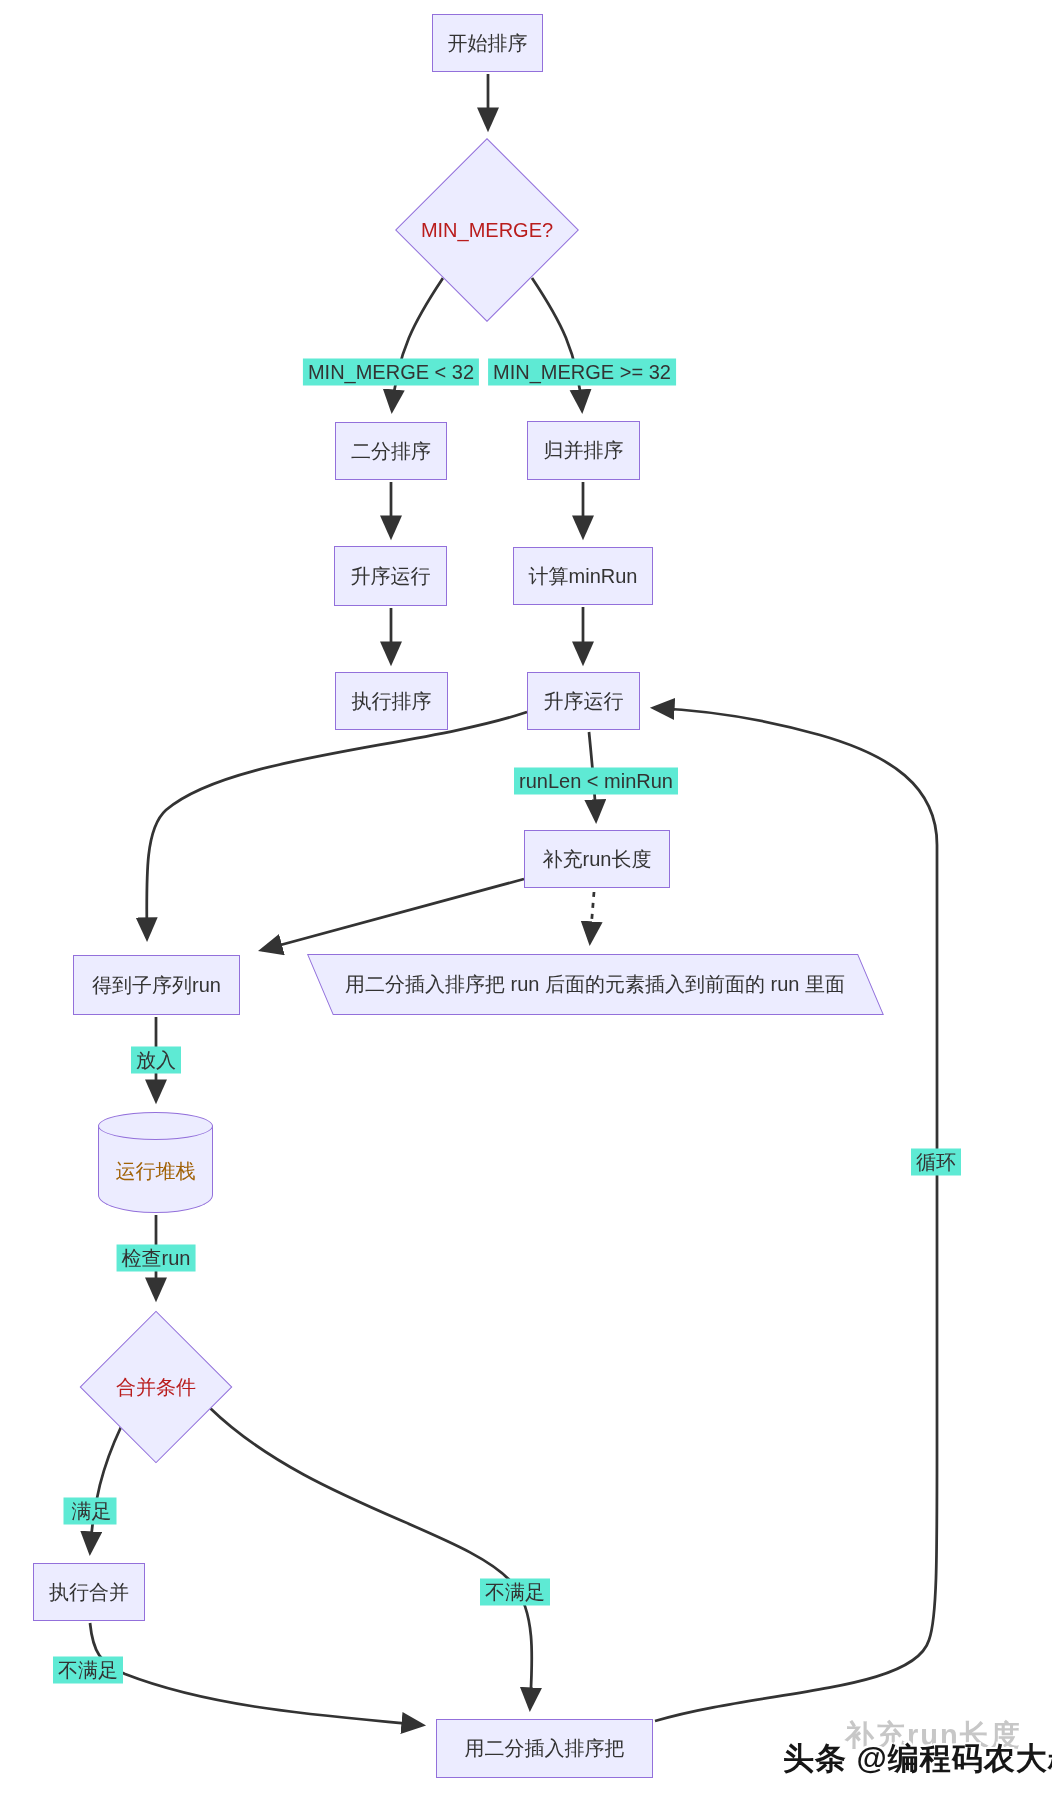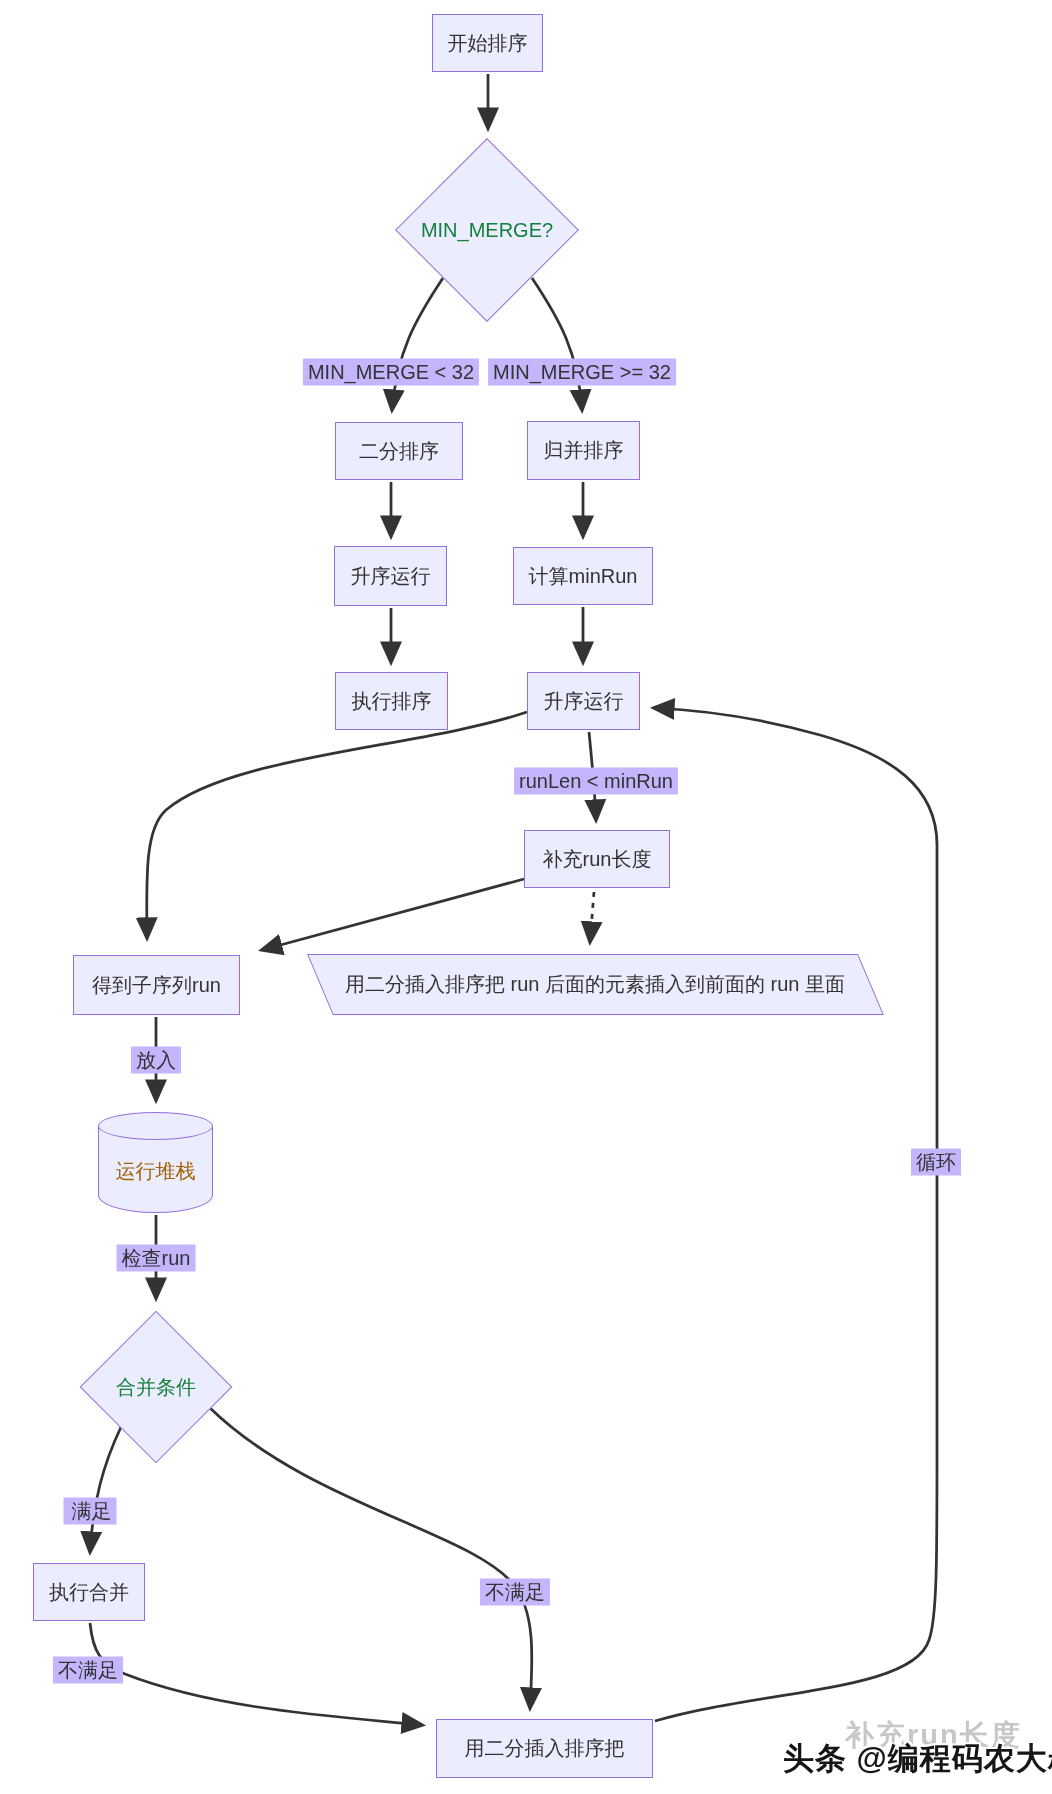--- a/index.html
+++ b/index.html
@@ -4,23 +4,23 @@
 <style>
   html,body{margin:0;padding:0;background:#fff;}
   #canvas{position:relative;width:1052px;height:1794px;background:#ffffff;overflow:hidden;
           font-family:"Liberation Sans","DejaVu Sans",sans-serif;color:#333;}
   #edges{position:absolute;left:0;top:0;width:1052px;height:1794px;}
   .node{position:absolute;background:#ECECFF;border:1.5px solid #9370DB;color:#333;
         display:flex;align-items:center;justify-content:center;font-size:20px;
         text-align:right;box-sizing:border-box;white-space:nowrap;}
   .diamond{position:absolute;background:#ECECFF;border:1.5px solid #9370DB;
            transform:rotate(45deg);box-sizing:border-box;}
-  .dlabel{position:absolute;transform:translate(-50%,-50%);font-size:20px;color:#15803d;
+  .dlabel{position:absolute;transform:translate(-50%,-50%);font-size:20px;color:#b91c1c;
           white-space:nowrap;text-align:left;}
-  .elabel{position:absolute;transform:translate(-50%,-50%);background:#c4b5fd;color:#333;
+  .elabel{position:absolute;transform:translate(-50%,-50%);background:#5eead4;color:#333;
           font-size:20px;padding:1px 5px;white-space:nowrap;line-height:1.25;}
   .cyl{position:absolute;left:98px;top:1112px;width:115px;height:101px;}
   .cyl-body{position:absolute;left:0;right:0;top:14px;bottom:0;background:#ECECFF;
             border:1.5px solid #9370DB;border-top:none;box-sizing:border-box;
             border-radius:0 0 57px 57px / 0 0 18px 18px;}
   .cyl-top{position:absolute;left:0;right:0;top:0;height:28px;background:#ECECFF;
            border:1.5px solid #9370DB;border-radius:50%;box-sizing:border-box;}
   .cyl-label{position:absolute;left:0;right:0;top:46px;text-align:center;font-size:20px;color:#a16207;}
   .para{position:absolute;left:307px;top:954px;width:551px;height:61px;background:#ECECFF;
         border:1.5px solid #9370DB;transform:skewX(23deg);transform-origin:0 0;
@@ -63,21 +63,21 @@
       <path d="M90,1623 C93,1652 100,1663 125,1674 C215,1709 330,1716 422,1725" marker-end="url(#arrow)"></path>
       <path d="M655,1721 C760,1690 913,1692 929,1640 C937,1618 937,1560 937,1450 L937,845 C937,786 890,755 820,735 C760,718 700,710 654,708" marker-end="url(#arrow)"></path>
     </g>
   </svg>
 
   <div class="node" style="left:432px;top:14px;width:111px;height:58px;">开始排序</div>
 
   <div class="diamond" style="left:422px;top:165px;width:130px;height:130px;"></div>
   <div class="dlabel" style="left:487px;top:230px;">MIN_MERGE?</div>
 
-  <div class="node" style="left:335px;top:422px;width:128px;height:58px;font-family:Liberation Mono, monospace;">二分排序</div>
+  <div class="node" style="left:335px;top:422px;width:112px;height:58px;font-family:Liberation Mono, monospace;">二分排序</div>
 
   <div class="node" style="left:527px;top:421px;width:113px;height:59px;">归并排序</div>
 
   <div class="node" style="left:334px;top:546px;width:113px;height:60px;">升序运行</div>
 
   <div class="node" style="left:513px;top:547px;width:140px;height:58px;">计算minRun</div>
 
   <div class="node" style="left:335px;top:672px;width:113px;height:58px;">执行排序</div>
 
   <div class="node" style="left:527px;top:672px;width:113px;height:58px;">升序运行</div>

